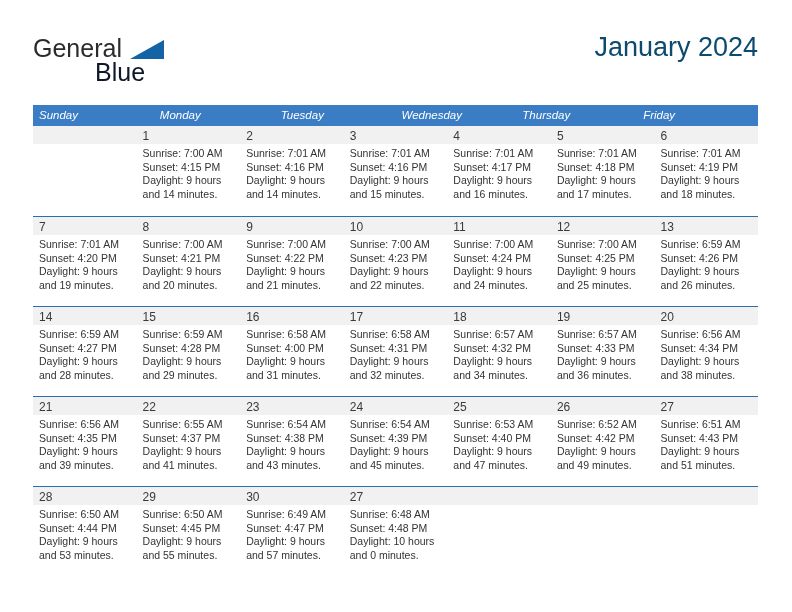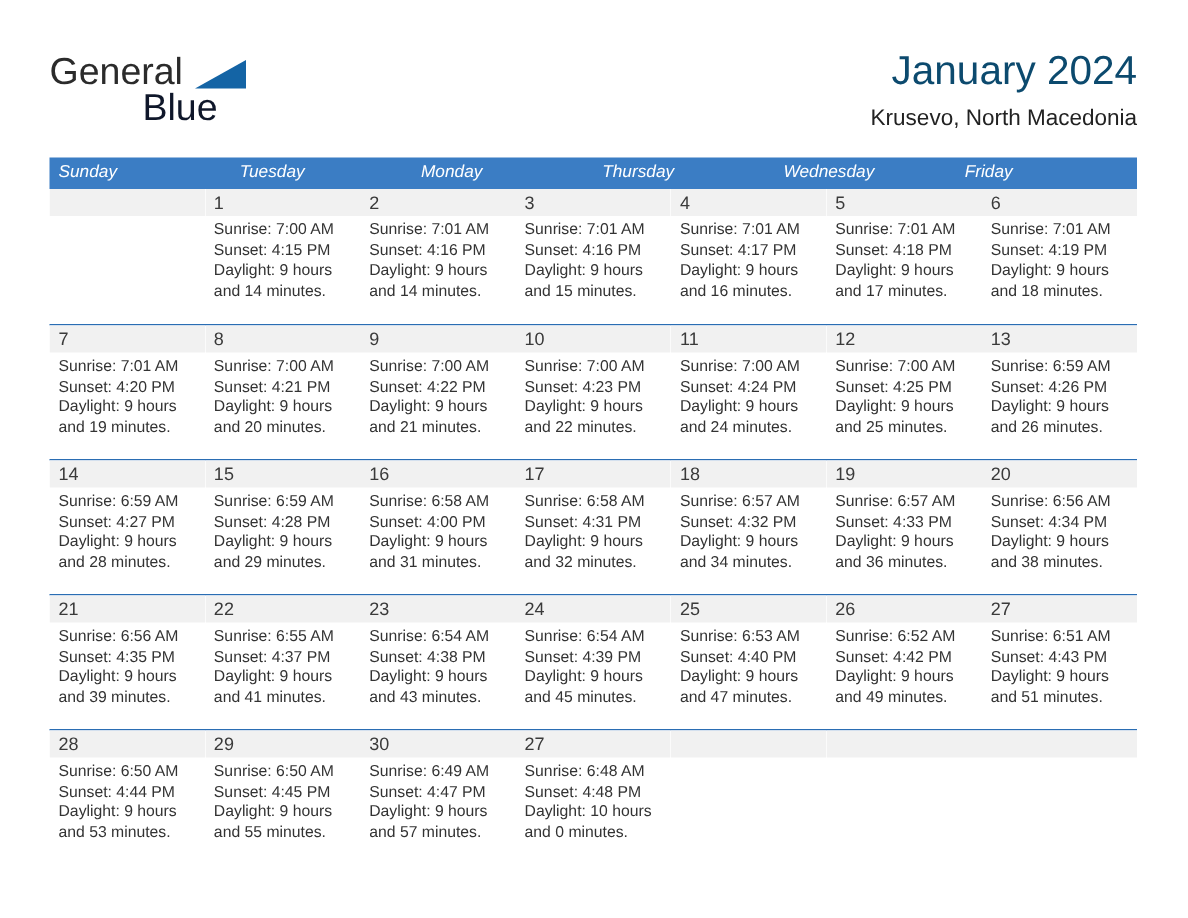--- a/index.html
+++ b/index.html
@@ -159,32 +159,31 @@
   <div class="header">
 
     <div class="logo">
       <span class="logo-general">General</span>
       <span class="logo-triangle"></span>
       <span class="logo-blue">Blue</span>
     </div>
 
     <div class="title-block">
       <div class="cal-title">January 2024</div>
-      <div class="cal-subtitle">Krusevo, North Macedonia</div>
     </div>
 
   </div>
 
   <div class="calendar">
     <div class="weekday-row" id="weekday-row">
         <div class="weekday">Sunday</div>
+        <div class="weekday">Monday</div>
         <div class="weekday">Tuesday</div>
-        <div class="weekday">Monday</div>
+        <div class="weekday">Wednesday</div>
         <div class="weekday">Thursday</div>
-        <div class="weekday">Wednesday</div>
         <div class="weekday">Friday</div>
       </div>
     <div id="weeks-container">
         <div class="week-row">
           <div class="day-cell empty">
             <div class="day-number-band"><span class="day-number"></span></div>
             <div class="day-info">
               <div></div>
               <div></div>
               <div></div>

